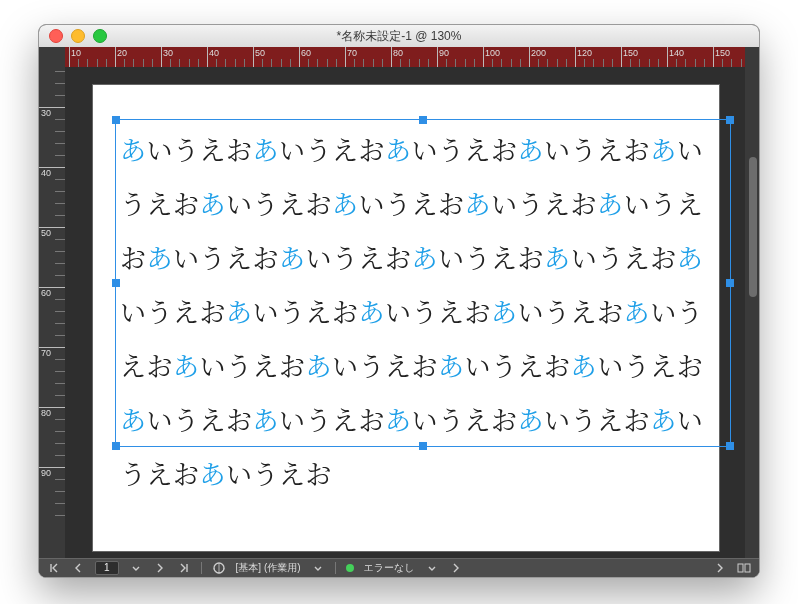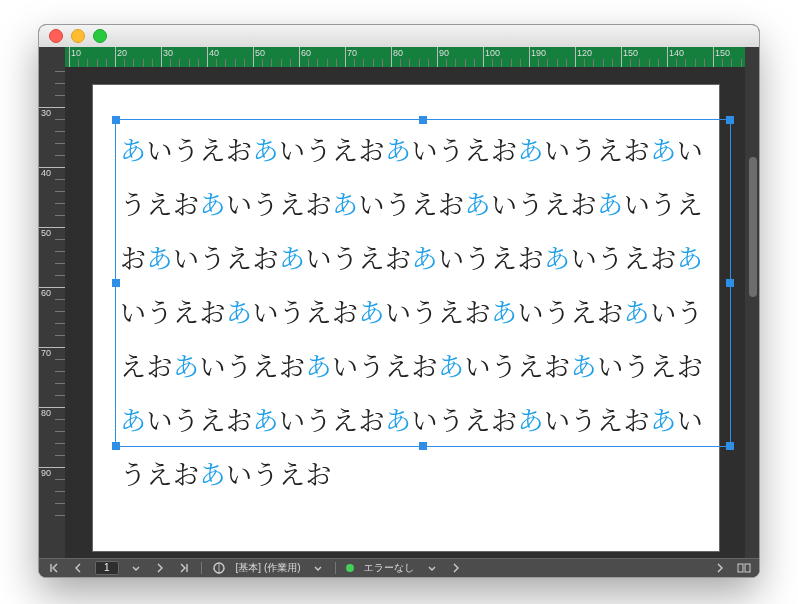--- a/index.html
+++ b/index.html
@@ -10,21 +10,21 @@
   .titlebar{height:22px;background:linear-gradient(#f3f3f3,#dcdcdc);display:flex;align-items:center;position:relative;border-bottom:1px solid #b5b5b5;}
   .traffic{display:flex;gap:8px;margin-left:10px;}
   .dot{width:12px;height:12px;border-radius:50%;}
   .dot.red{background:#ff5f57;border:1px solid #e1433c;}
   .dot.yellow{background:#febc2e;border:1px solid #dca023;}
   .dot.green{background:#28c840;border:1px solid #1ea532;}
   .title{position:absolute;left:0;right:0;text-align:center;font-size:12px;color:#3a3a3a;}
   
   .workspace{position:absolute;left:0;top:22px;right:0;bottom:18px;background:#2e2e2e;}
   .ruler-corner{position:absolute;left:0;top:0;width:26px;height:20px;background:#3a3a3a;border-right:1px solid #555;border-bottom:1px solid #555;}
-  .ruler-h{position:absolute;left:26px;right:14px;top:0;height:20px;background:#15803d;border-bottom:1px solid #555;overflow:hidden;}
+  .ruler-h{position:absolute;left:26px;right:14px;top:0;height:20px;background:#7f1d1d;border-bottom:1px solid #555;overflow:hidden;}
   .ruler-v{position:absolute;left:0;top:20px;width:26px;bottom:0;background:#3a3a3a;border-right:1px solid #555;overflow:hidden;}
   .tick-h{position:absolute;top:0;bottom:0;}
   .tick-h .major{position:absolute;width:1px;background:#bbb;top:0;bottom:0;}
   .tick-h .minor{position:absolute;width:1px;background:#777;top:12px;bottom:0;}
   .tick-h .lbl{position:absolute;top:1px;font-size:9px;color:#ddd;transform:translateX(2px);white-space:nowrap;}
   .tick-v .major{position:absolute;height:1px;background:#bbb;left:0;right:0;}
   .tick-v .minor{position:absolute;height:1px;background:#777;left:16px;right:0;}
   .tick-v .lbl{position:absolute;left:2px;font-size:9px;color:#ddd;transform:translateY(1px);}
   .right-gutter{position:absolute;right:0;top:0;bottom:0;width:14px;background:#3a3a3a;}
   .scroll-thumb{position:absolute;right:2px;top:110px;width:8px;height:140px;background:#6d6d6d;border-radius:4px;}
@@ -55,20 +55,21 @@
 <div class="stage">
   <div class="shadow"></div>
   <div class="window">
 
     <div class="titlebar">
       <div class="traffic">
         <div class="dot red"></div>
         <div class="dot yellow"></div>
         <div class="dot green"></div>
       </div>
+      <div class="title">*名称未設定-1 @ 130%</div>
     </div>
 
     <div class="workspace">
       <div class="ruler-corner"></div>
       <div class="ruler-h" id="rulerH">
           <div class="tick-h">
             <div class="major" style="left: 4px;"></div>
             <div class="lbl" style="left: 4px;">10</div>
             <div class="minor" style="left: 13.2px;"></div>
             <div class="minor" style="left: 22.4px;"></div>
@@ -142,21 +143,21 @@
           <div class="tick-h">
             <div class="major" style="left: 418px;"></div>
             <div class="lbl" style="left: 418px;">100</div>
             <div class="minor" style="left: 427.2px;"></div>
             <div class="minor" style="left: 436.4px;"></div>
             <div class="minor" style="left: 445.6px;"></div>
             <div class="minor" style="left: 454.8px;"></div>
           </div>
           <div class="tick-h">
             <div class="major" style="left: 464px;"></div>
-            <div class="lbl" style="left: 464px;">190</div>
+            <div class="lbl" style="left: 464px;">200</div>
             <div class="minor" style="left: 473.2px;"></div>
             <div class="minor" style="left: 482.4px;"></div>
             <div class="minor" style="left: 491.6px;"></div>
             <div class="minor" style="left: 500.8px;"></div>
           </div>
           <div class="tick-h">
             <div class="major" style="left: 510px;"></div>
             <div class="lbl" style="left: 510px;">120</div>
             <div class="minor" style="left: 519.2px;"></div>
             <div class="minor" style="left: 528.4px;"></div>

